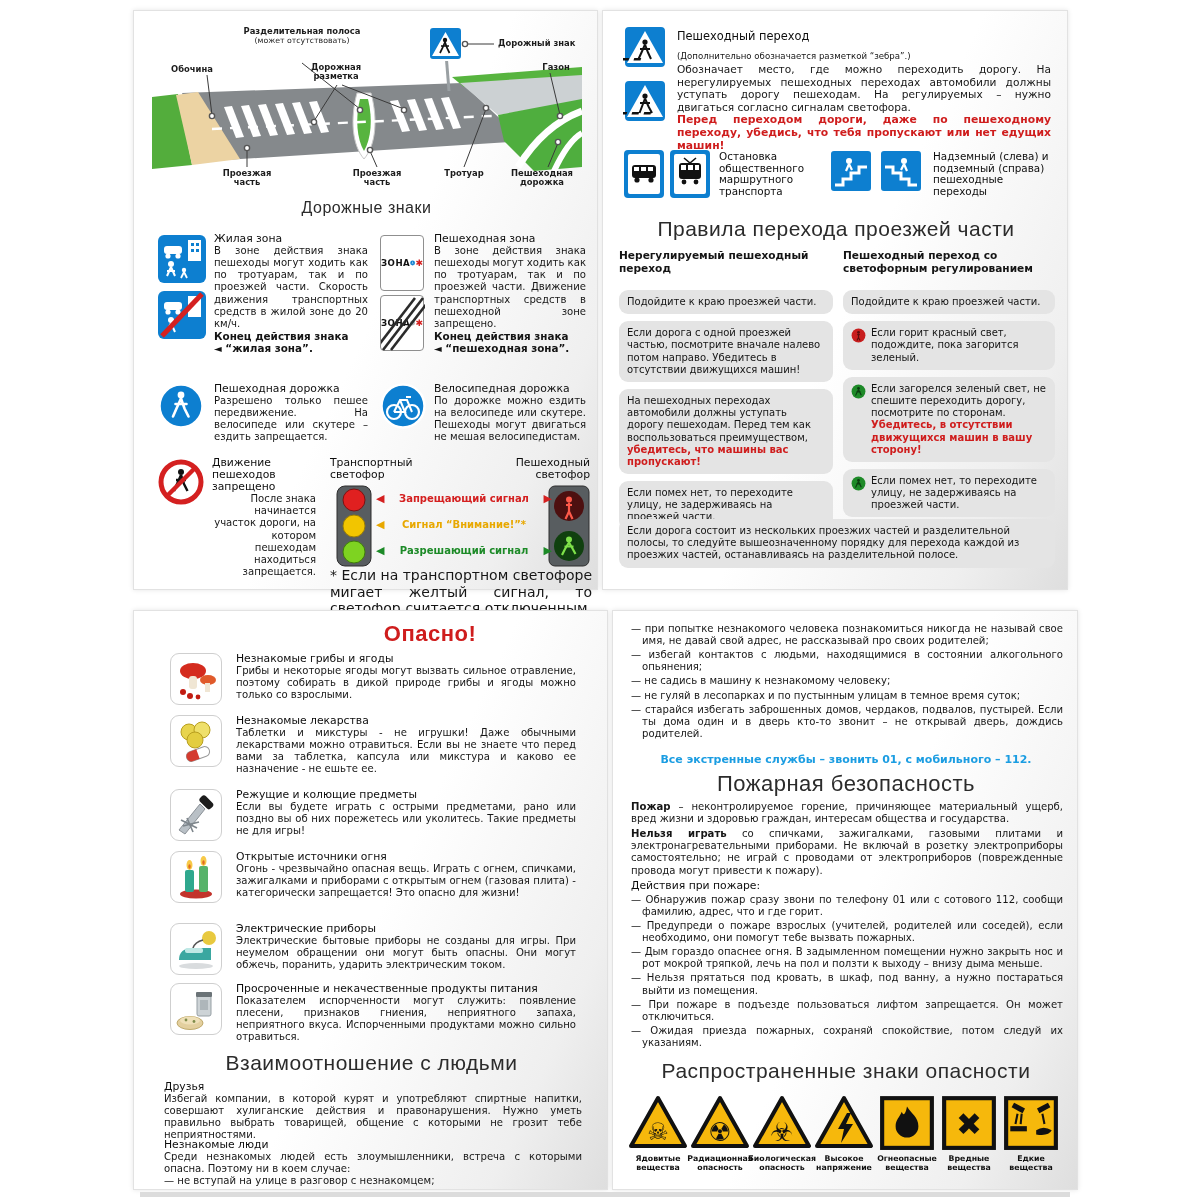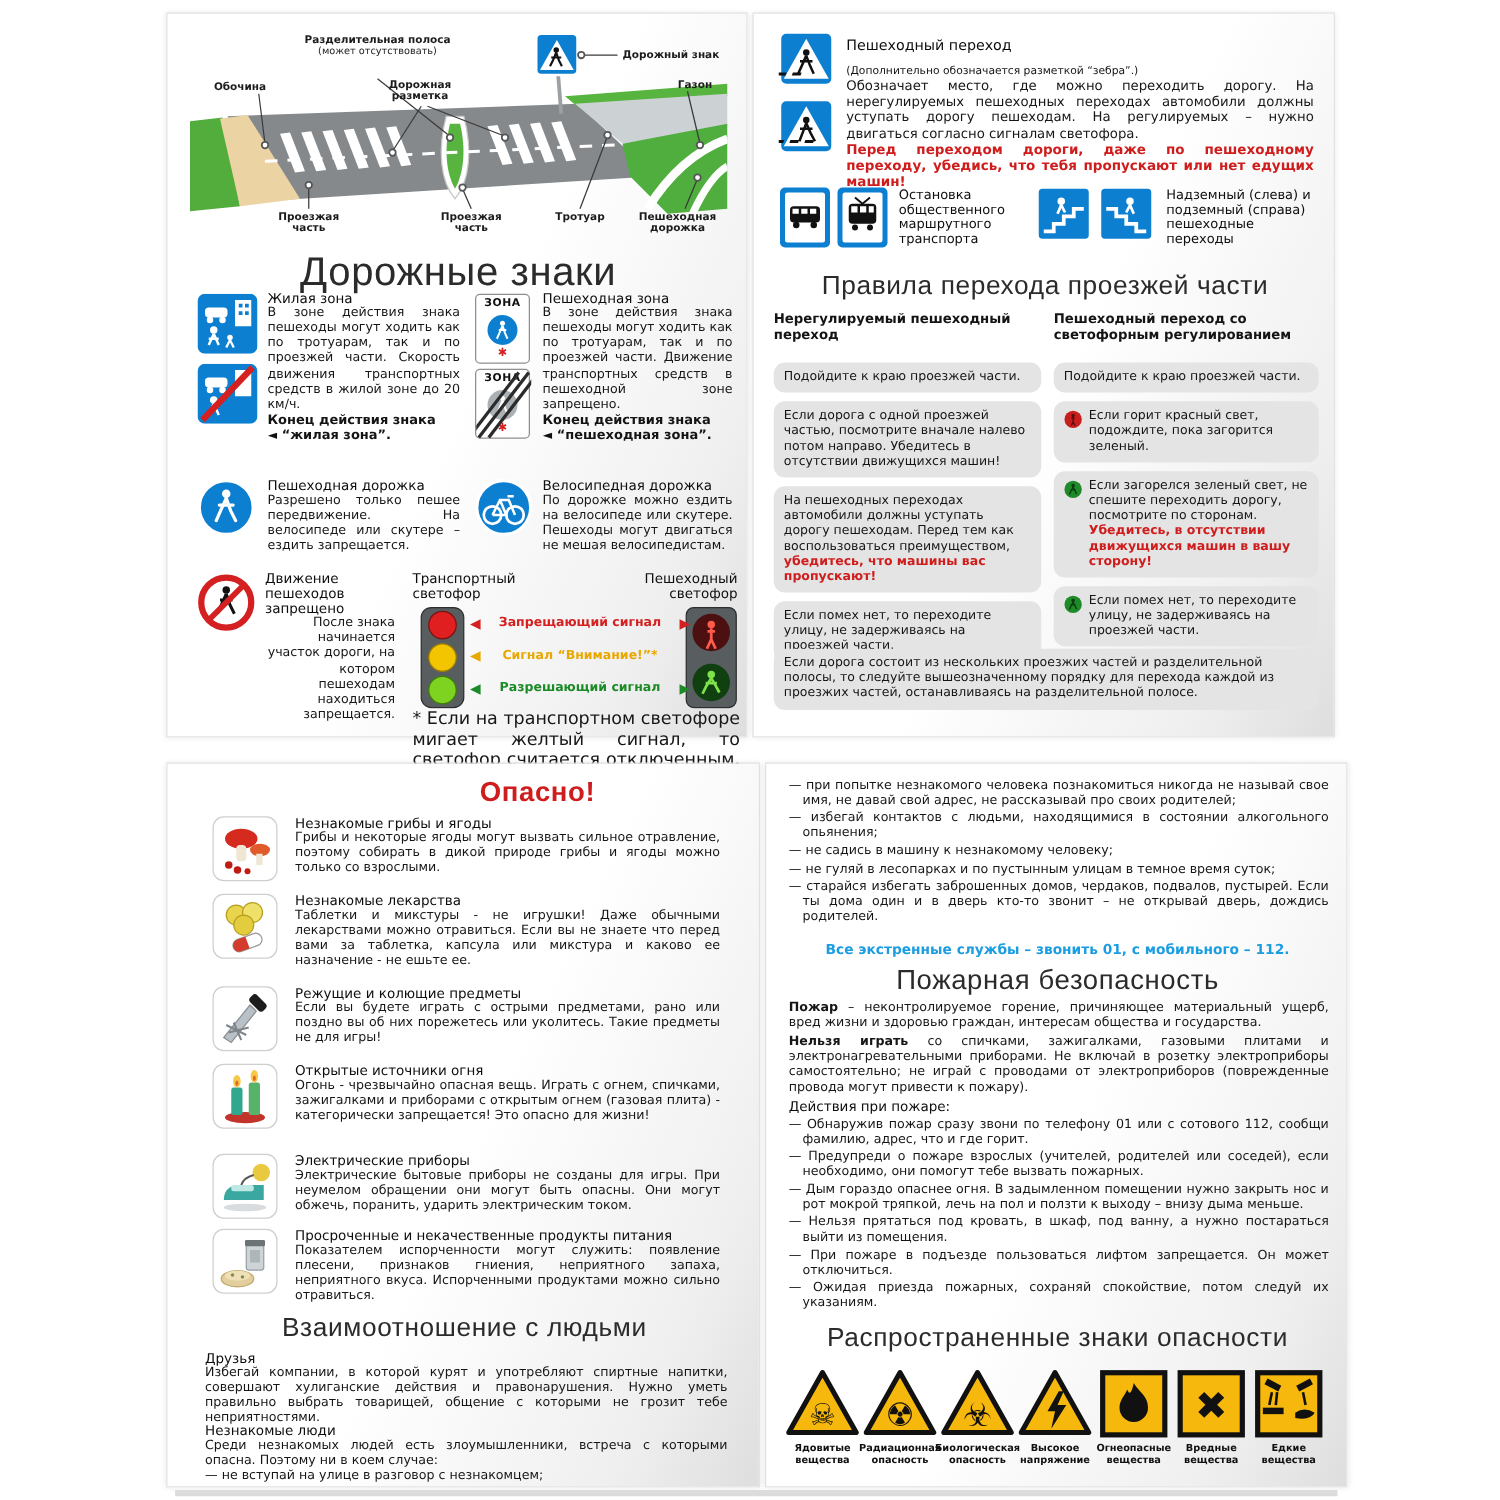--- a/index.html
+++ b/index.html
@@ -22,21 +22,21 @@
 .sig-row{position:absolute;display:flex;align-items:center;width:176px}
 .sig-row .t{flex:1;text-align:center;font-weight:bold;font-size:10px}
 .sig-row .a{font-size:11px;line-height:1}
 .p3item{position:absolute;display:flex}
 .p3icon{width:52px;height:52px;border:1px solid #cfcfcf;border-radius:9px;background:#fff;flex:none;display:flex;align-items:center;justify-content:center}
 .p3tx{margin-left:14px;width:340px}
 .dash{text-indent:-11px;padding-left:11px}
 .wsign{display:flex;flex-direction:column;align-items:center;position:absolute;width:62px}
 .wlabel{font-size:7.8px;font-weight:bold;text-align:center;line-height:1.15;margin-top:4px;color:#111}
 .stepicon{width:15px;height:15px;flex:none;margin-top:1px}
-.zona-sign{width:44px;height:56px;background:#fff;border:1.6px solid #8f8f8f;border-radius:4px;display:flex;flex-direction:column;align-items:center;justify-content:space-between;padding:2px 0}
+.zona-sign{width:44px;height:56px;background:#fff;border:1.6px solid #8f8f8f;border-radius:4px;display:flex;flex-direction:row;align-items:center;justify-content:space-between;padding:2px 0}
 .zona-word{font-size:8.6px;font-weight:bold;color:#111;letter-spacing:.5px}
 .zona-star{color:#d42020;font-size:9px;line-height:1}
 </style>
 </head>
 <body>
 
 <div class="page" style="left:133px;top:10px;width:465px;height:580px">
 
   <div class="abs" style="left:18px;top:10px;width:430px;height:178px">
     <svg width="430" height="178" viewBox="0 0 430 178" style="position:absolute;left:0;top:0">
@@ -104,21 +104,21 @@
     <div class="lbl" style="left:346px;top:18px;width:84px;text-align:left">Дорожный знак</div>
     <div class="lbl" style="left:8px;top:44px;width:64px">Обочина</div>
     <div class="lbl" style="left:152px;top:42px;width:64px">Дорожная разметка</div>
     <div class="lbl" style="left:382px;top:42px;width:44px">Газон</div>
     <div class="lbl" style="left:62px;top:148px;width:66px">Проезжая часть</div>
     <div class="lbl" style="left:192px;top:148px;width:66px">Проезжая часть</div>
     <div class="lbl" style="left:286px;top:148px;width:52px">Тротуар</div>
     <div class="lbl" style="left:352px;top:148px;width:76px">Пешеходная дорожка</div>
   </div>
 
-  <div class="h1 abs" style="left:0;top:188px;width:465px;font-size:32px">Дорожные знаки</div>
+  <div class="h1 abs" style="left:0;top:188px;width:465px;font-size:16px">Дорожные знаки</div>
 
   <div class="abs" style="left:24px;top:224px;width:48px">
     <svg width="48" height="48" viewBox="0 0 48 48">
       <rect width="48" height="48" rx="6" fill="#0d7fd0"></rect>
       <rect x="30" y="5" width="13" height="21" fill="#fff"></rect>
         <rect x="33" y="8" width="3" height="3" fill="#0d7fd0"></rect>
         <rect x="38" y="8" width="3" height="3" fill="#0d7fd0"></rect>
         <rect x="33" y="14" width="3" height="3" fill="#0d7fd0"></rect>
         <rect x="38" y="14" width="3" height="3" fill="#0d7fd0"></rect>
       <rect x="6" y="11" width="18" height="8" rx="3" fill="#fff"></rect>

